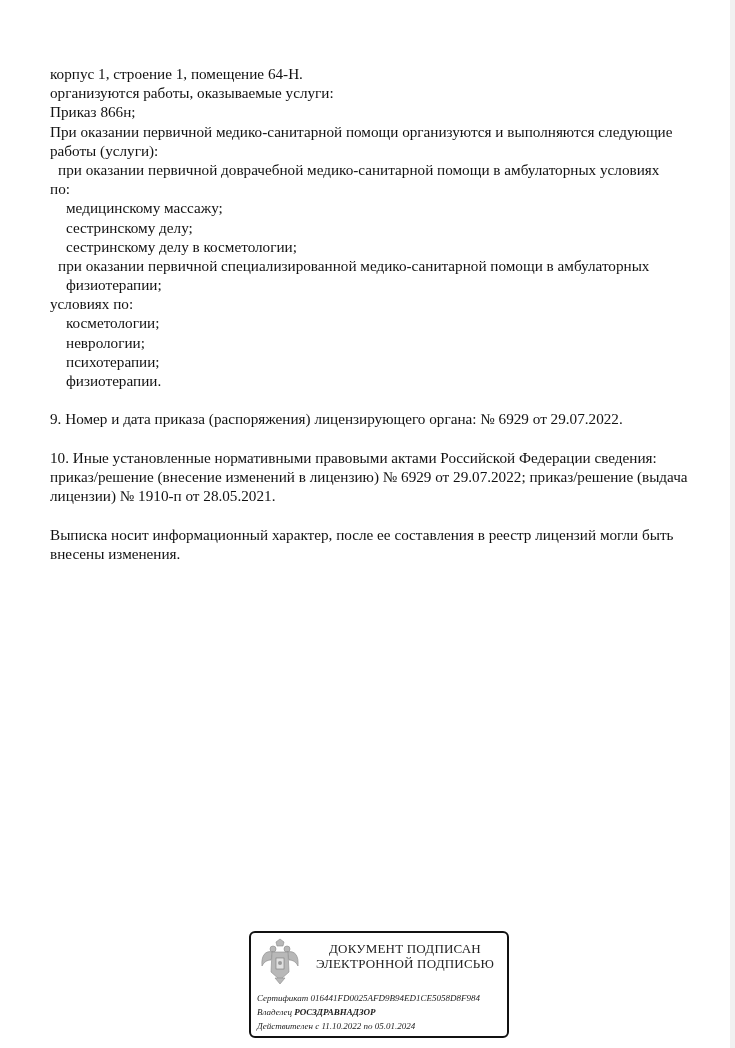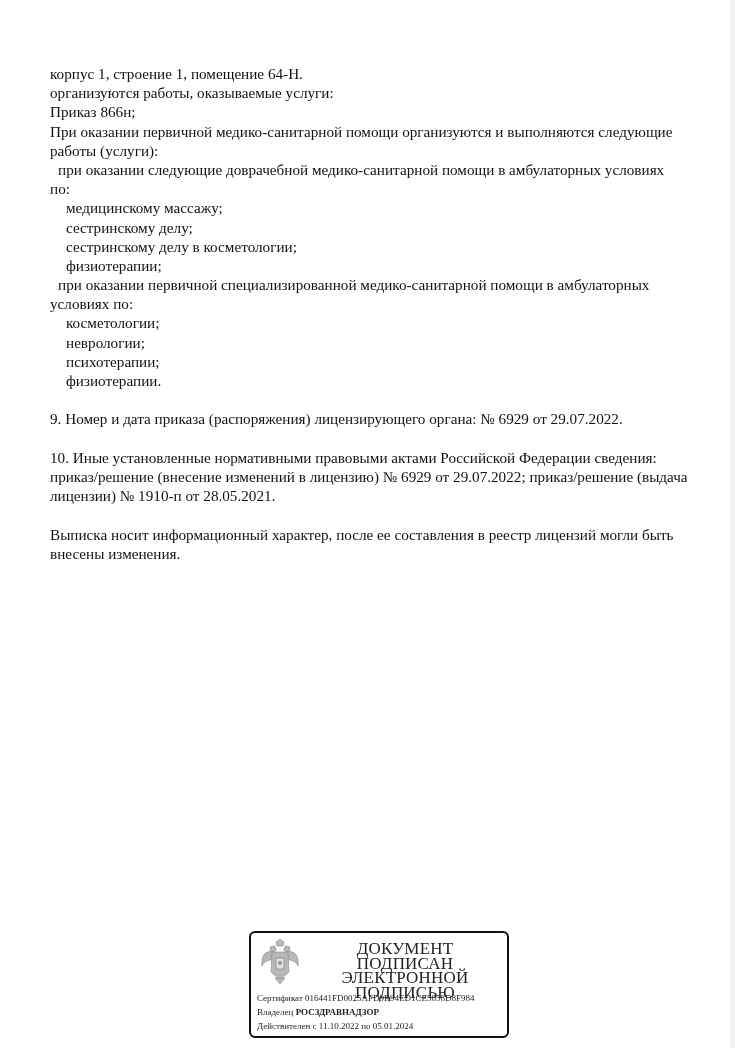--- a/index.html
+++ b/index.html
@@ -66,55 +66,55 @@
       top: 5px;
       width: 42px;
       height: 48px;
     }
     .stamp-title {
       position: absolute;
       left: 56px;
       top: 9px;
       width: 196px;
       text-align: center;
-      font-size: 17px;
+      font-size: 13px;
       line-height: 14.5px;
       color: #222222;
       letter-spacing: 0.2px;
     }
     .stamp-title span { display: block; }
     .stamp-info {
       position: absolute;
       left: 6px;
       top: 58px;
       font-size: 9px;
       line-height: 14px;
       color: #222222;
       white-space: nowrap;
     }
-    .stamp-info span.row { display: block; }
+    .stamp-info span.row { display: block; font-style: italic; }
     .bold { font-weight: bold; }
   </style>
 </head>
 <body>
 
 <div class="page">
   <div class="content">
     <span class="line">корпус 1, строение 1, помещение 64-Н.</span>
     <span class="line">организуются работы, оказываемые услуги:</span>
     <span class="line">Приказ 866н;</span>
     <span class="line">При оказании первичной медико-санитарной помощи организуются и выполняются следующие</span>
     <span class="line">работы (услуги):</span>
-    <span class="line indent1">при оказании следующие доврачебной медико-санитарной помощи в амбулаторных условиях</span>
+    <span class="line indent1">при оказании первичной доврачебной медико-санитарной помощи в амбулаторных условиях</span>
     <span class="line">по:</span>
     <span class="line indent2">медицинскому массажу;</span>
     <span class="line indent2">сестринскому делу;</span>
     <span class="line indent2">сестринскому делу в косметологии;</span>
+    <span class="line indent1">при оказании первичной специализированной медико-санитарной помощи в амбулаторных</span>
     <span class="line indent2">физиотерапии;</span>
-    <span class="line indent1">при оказании первичной специализированной медико-санитарной помощи в амбулаторных</span>
     <span class="line">условиях по:</span>
     <span class="line indent2">косметологии;</span>
     <span class="line indent2">неврологии;</span>
     <span class="line indent2">психотерапии;</span>
     <span class="line indent2">физиотерапии.</span>
 
     <span class="blank"></span>
 
     <span class="line">9. Номер и дата приказа (распоряжения) лицензирующего органа: № 6929 от 29.07.2022.</span>
 

